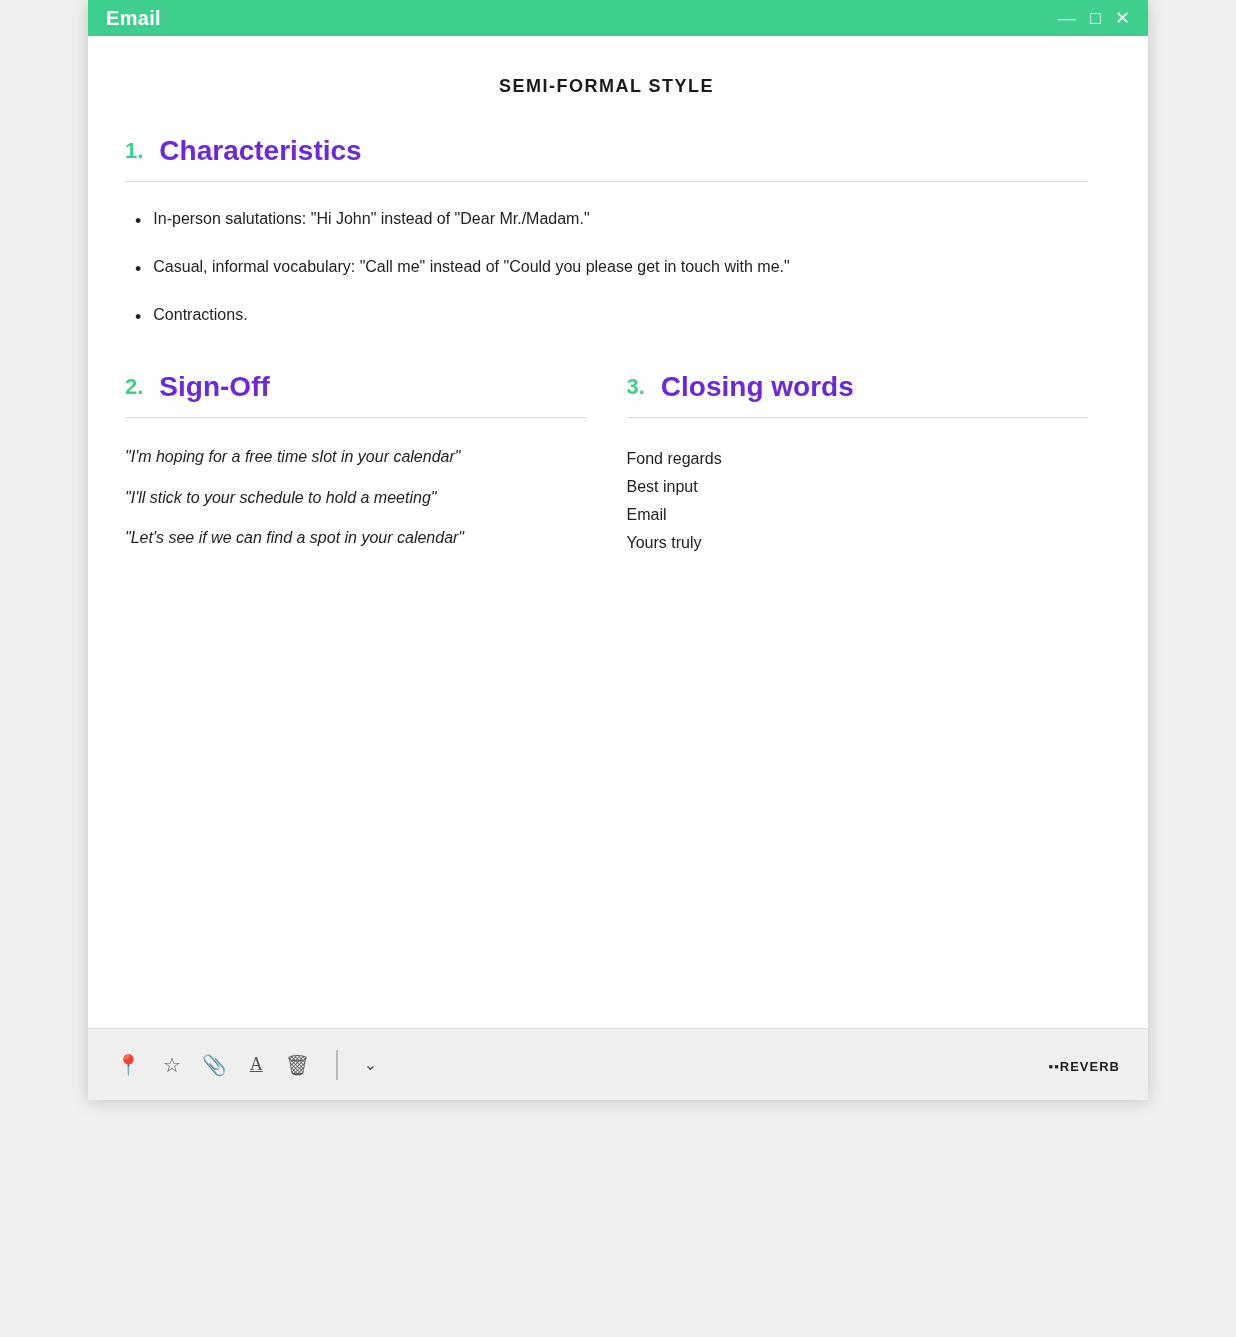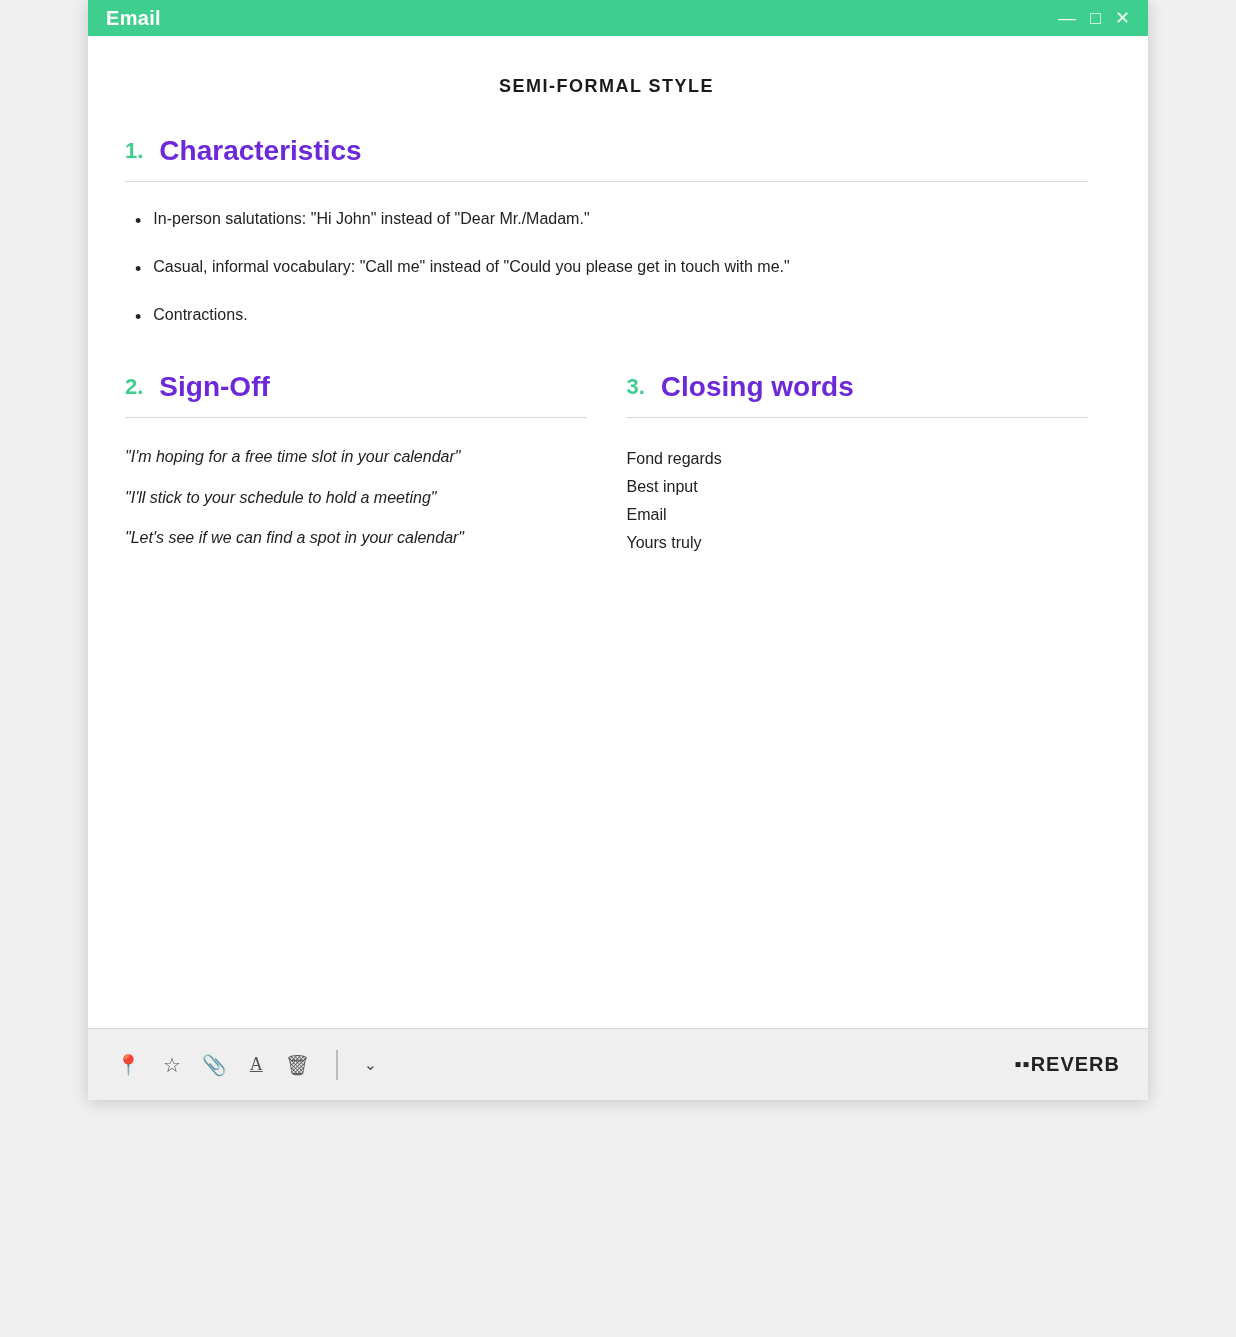--- a/index.html
+++ b/index.html
@@ -281,17 +281,17 @@
     <div class="toolbar-left">
       <span class="toolbar-icon">📍</span>
       <span class="toolbar-icon">☆</span>
       <span class="toolbar-icon">📎</span>
       <span class="toolbar-icon" style="font-family: serif; text-decoration: underline; font-size:18px;">A</span>
       <span class="toolbar-icon">🗑</span>
       <div class="toolbar-divider"></div>
       <span class="toolbar-chevron">⌄</span>
     </div>
     <div class="reverb-logo">
-      <span style="letter-spacing:1px; font-size:20px; font-family: 'Arial Black', Arial, sans-serif;">▪▪REVERB</span>
+      <span style="letter-spacing:1px; font-size:13px; font-family: 'Arial Black', Arial, sans-serif;">▪▪REVERB</span>
     </div>
   </div>
 
 </div>
 
 </body></html>

